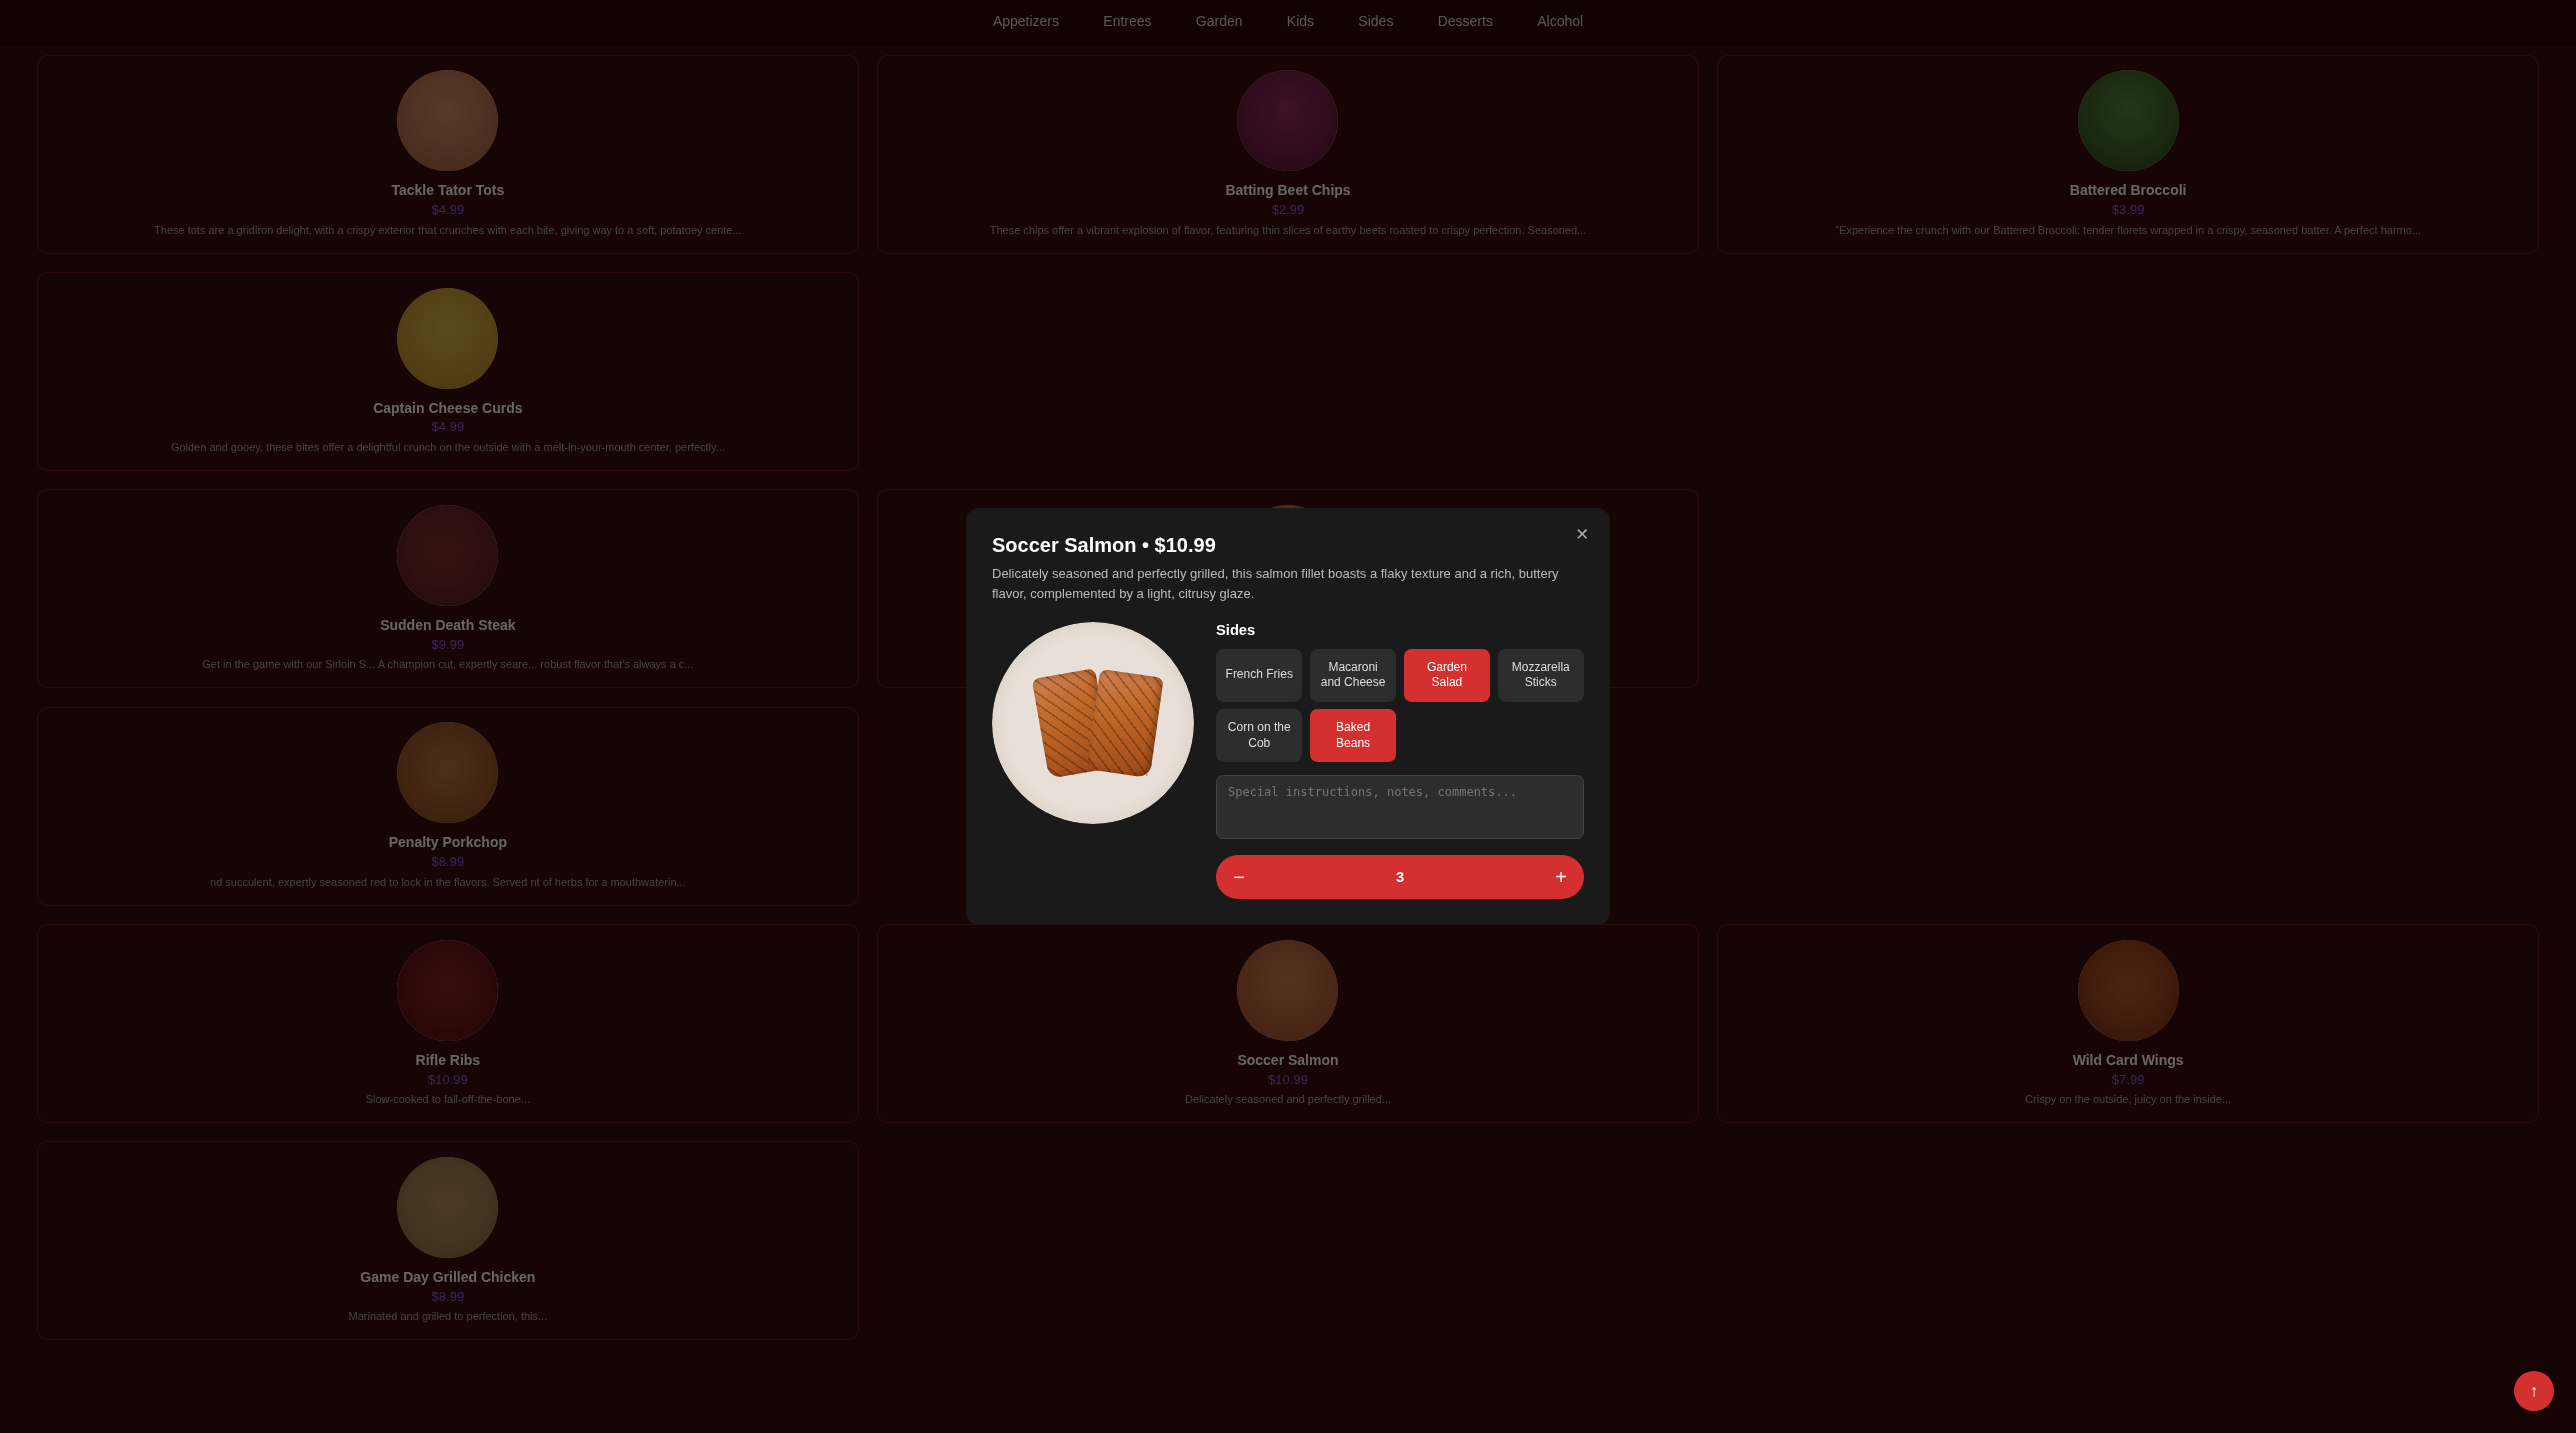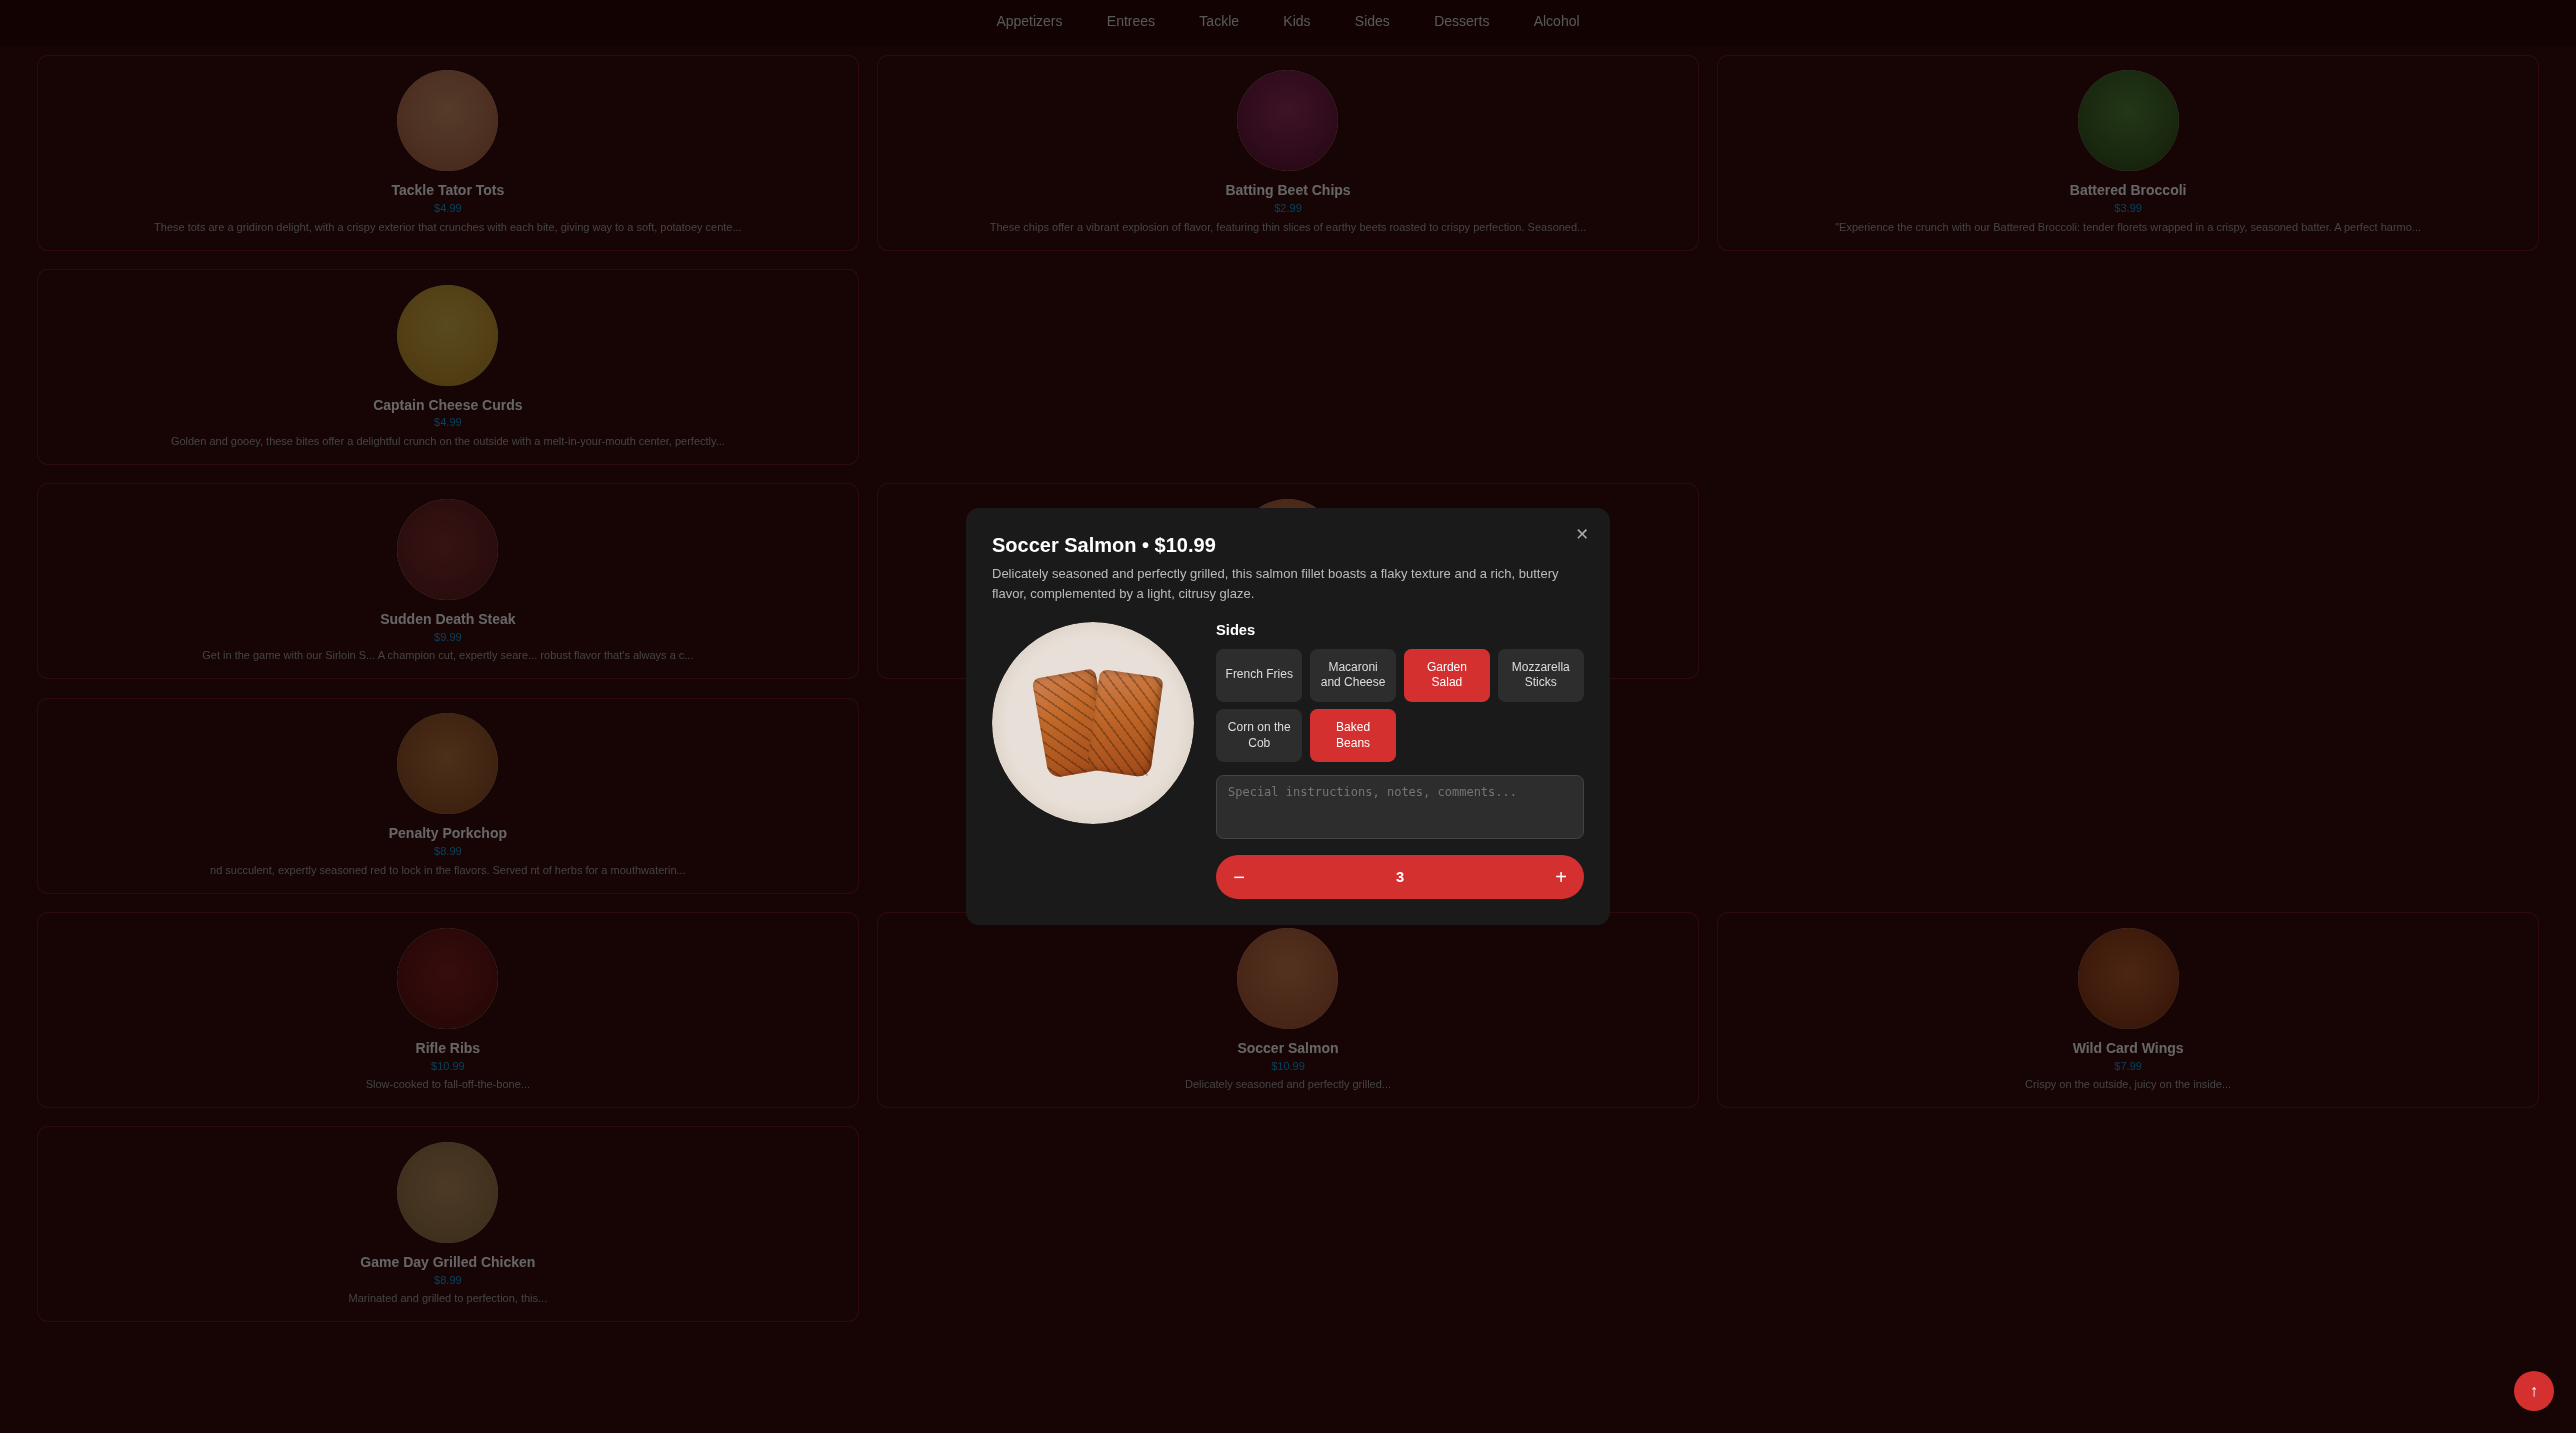--- a/index.html
+++ b/index.html
@@ -64,22 +64,22 @@
     .food-salmon { background: radial-gradient(circle at 50% 40%, #d08050, #a85030); }
     .food-wings { background: radial-gradient(circle at 50% 45%, #c06030, #803010); }
     .food-chicken { background: radial-gradient(circle at 50% 45%, #c09060, #907040); }
 
     .card-name {
       font-weight: bold;
       font-size: 14px;
       margin-bottom: 3.7px;
     }
     .card-price {
-      font-size: 11px;
-      color: #0ea5e9;
+      font-size: 13px;
+      color: #8b5cf6;
       margin-bottom: 5.5px;
     }
     .card-desc {
       font-size: 11px;
       color: #aaa;
       line-height: 1.4;
     }
 
     
     .modal-overlay {
@@ -271,21 +271,21 @@
     .top-row {
       padding-top: 9.2px;
     }
   </style>
 </head>
 <body>
 
 <nav class="nav-bar">
   <span class="nav-item">Appetizers</span>
   <span class="nav-item">Entrees</span>
-  <span class="nav-item">Tackle</span>
+  <span class="nav-item">Garden</span>
   <span class="nav-item">Kids</span>
   <span class="nav-item">Sides</span>
   <span class="nav-item">Desserts</span>
   <span class="nav-item">Alcohol</span>
 </nav>
 
 <div class="section-row top-row">
 
   <div class="menu-card">
     <div class="card-image-wrap">

